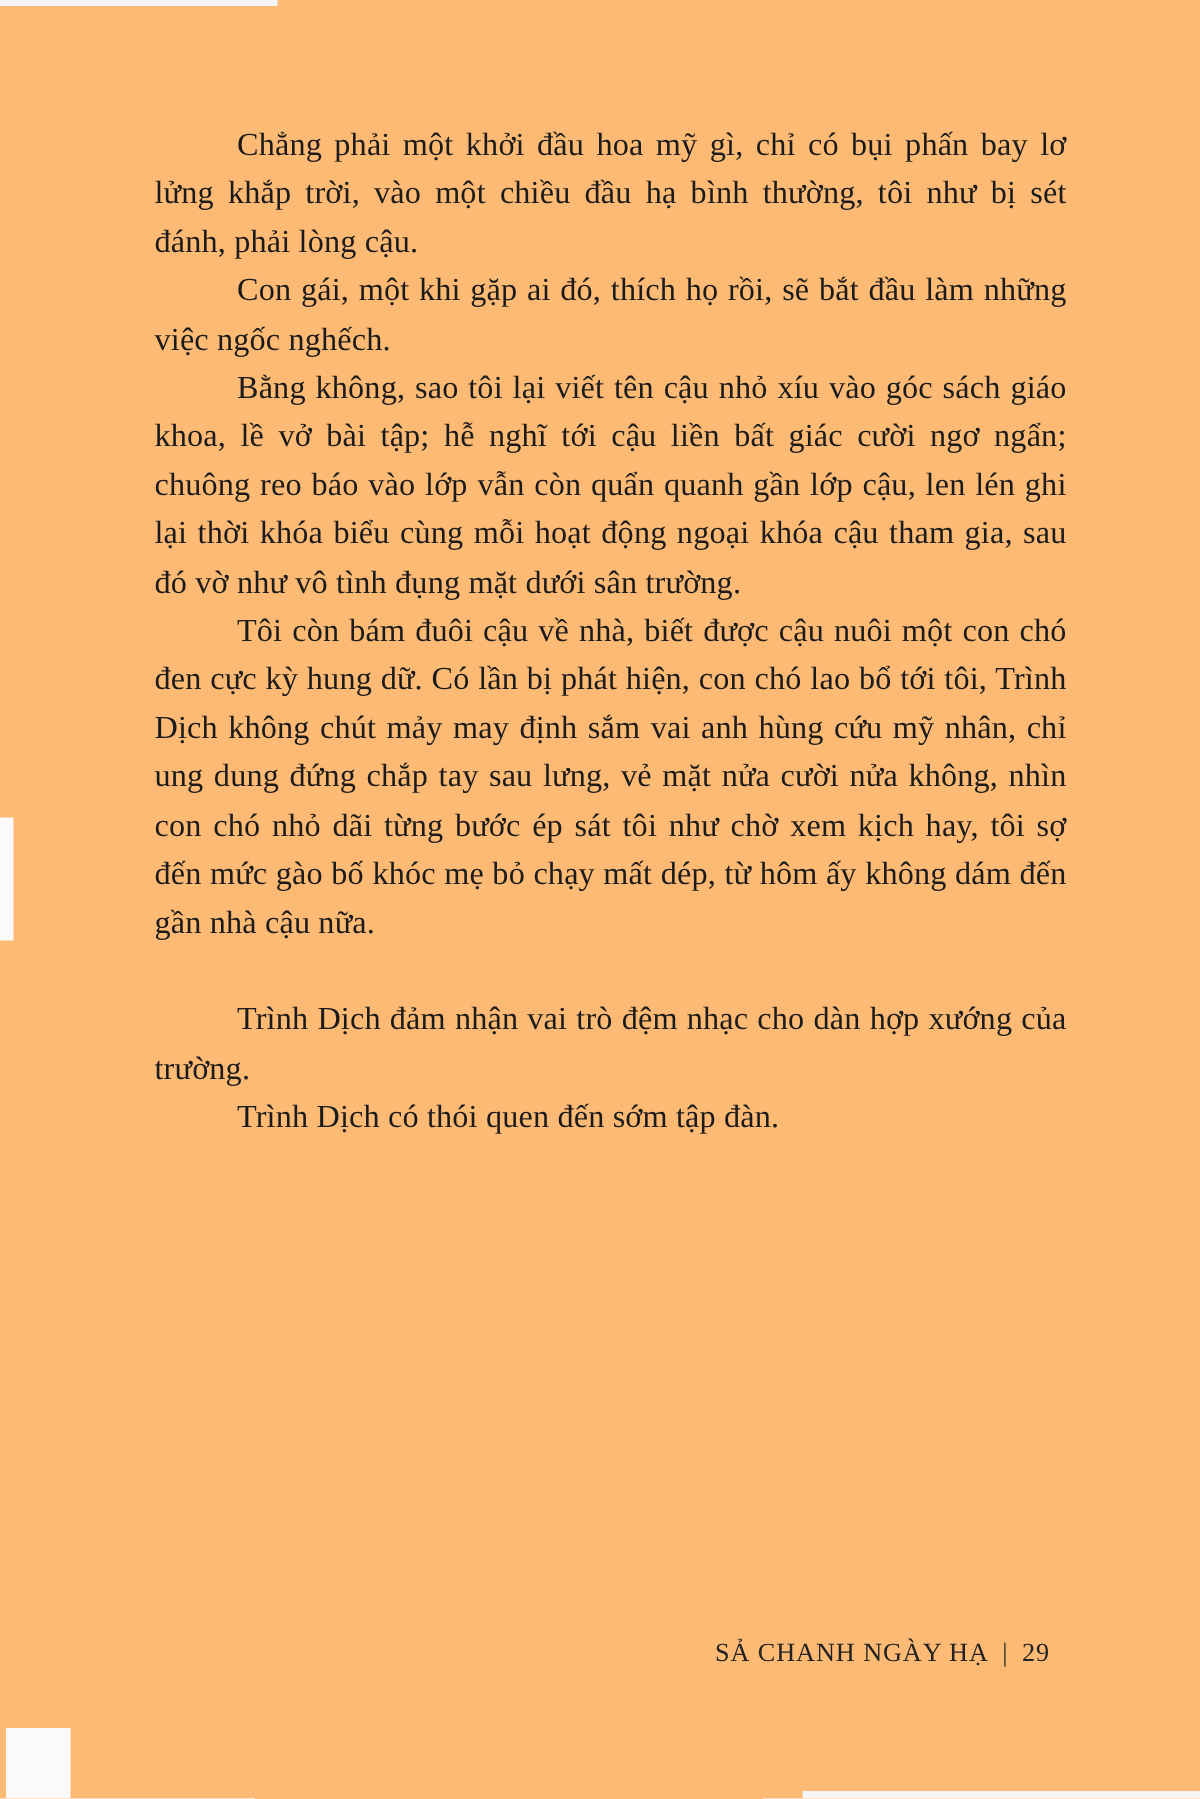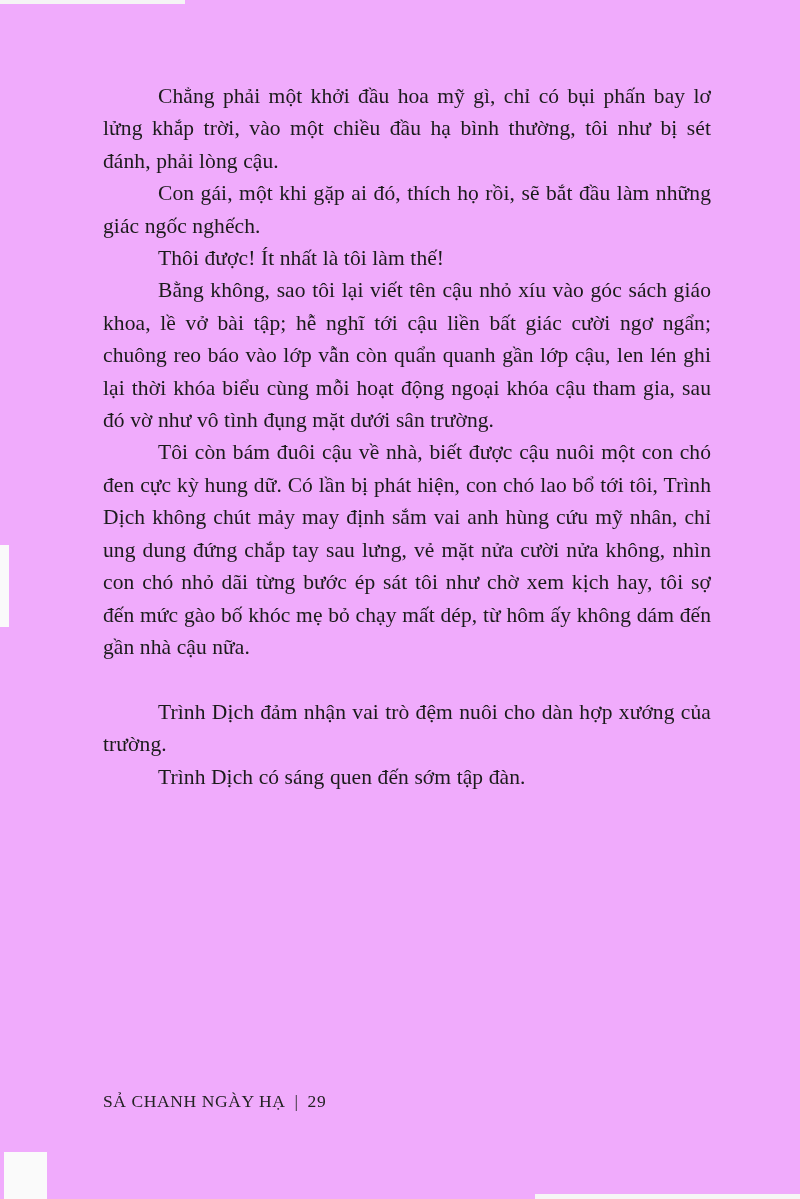--- a/index.html
+++ b/index.html
@@ -4,21 +4,21 @@
 <style>
   html, body {
     margin: 0;
     padding: 0;
     background: #ffffff;
   }
   .page {
     position: relative;
     width: 800px;
     height: 1199px;
-    background: #f0abfc;
+    background: #fdba74;
     overflow: hidden;
     font-family: "Liberation Serif", "DejaVu Serif", serif;
     color: #1b1b1b;
   }
   
   .artifact { position: absolute; pointer-events: none; }
   .artifact.top-strip    { left: 0;   top: 0;      width: 185px; height: 4px;  background: #f5f5f5; }
   .artifact.left-notch   { left: 0;   top: 545px;  width: 9px;   height: 82px; background: #fafafa; }
   .artifact.bottom-left  { left: 4px; top: 1152px; width: 43px;  height: 47px; background: #fafafa; }
   .artifact.bottom-right { right: 0;  top: 1194px; width: 265px; height: 5px;  background: #f6f6f6; }
@@ -39,21 +39,21 @@
   }
   .text-block p.section-start {
     margin-top: 32.4px;
   }
 
   .footer {
     position: absolute;
     top: 1091px;
     left: 103px;
     width: 597px;
-    text-align: left;
+    text-align: right;
     font-size: 17.5px;
     letter-spacing: 0.6px;
     color: #222222;
     white-space: nowrap;
   }
   .footer .sep {
     padding: 0 9px;
     color: #2a2a2a;
   }
 </style>
@@ -62,25 +62,24 @@
 
 <div class="page">
 
   <div class="artifact top-strip"></div>
   <div class="artifact left-notch"></div>
   <div class="artifact bottom-left"></div>
   <div class="artifact bottom-right"></div>
 
   <div class="text-block">
     <p>Chẳng phải một khởi đầu hoa mỹ gì, chỉ có bụi phấn bay lơ lửng khắp trời, vào một chiều đầu hạ bình thường, tôi như bị sét đánh, phải lòng cậu.</p>
-    <p>Con gái, một khi gặp ai đó, thích họ rồi, sẽ bắt đầu làm những giác ngốc nghếch.</p>
-    <p>Thôi được! Ít nhất là tôi làm thế!</p>
+    <p>Con gái, một khi gặp ai đó, thích họ rồi, sẽ bắt đầu làm những việc ngốc nghếch.</p>
     <p>Bằng không, sao tôi lại viết tên cậu nhỏ xíu vào góc sách giáo khoa, lề vở bài tập; hễ nghĩ tới cậu liền bất giác cười ngơ ngẩn; chuông reo báo vào lớp vẫn còn quẩn quanh gần lớp cậu, len lén ghi lại thời khóa biểu cùng mỗi hoạt động ngoại khóa cậu tham gia, sau đó vờ như vô tình đụng mặt dưới sân trường.</p>
     <p>Tôi còn bám đuôi cậu về nhà, biết được cậu nuôi một con chó đen cực kỳ hung dữ. Có lần bị phát hiện, con chó lao bổ tới tôi, Trình Dịch không chút mảy may định sắm vai anh hùng cứu mỹ nhân, chỉ ung dung đứng chắp tay sau lưng, vẻ mặt nửa cười nửa không, nhìn con chó nhỏ dãi từng bước ép sát tôi như chờ xem kịch hay, tôi sợ đến mức gào bố khóc mẹ bỏ chạy mất dép, từ hôm ấy không dám đến gần nhà cậu nữa.</p>
-    <p class="section-start">Trình Dịch đảm nhận vai trò đệm nuôi cho dàn hợp xướng của trường.</p>
-    <p>Trình Dịch có sáng quen đến sớm tập đàn.</p>
+    <p class="section-start">Trình Dịch đảm nhận vai trò đệm nhạc cho dàn hợp xướng của trường.</p>
+    <p>Trình Dịch có thói quen đến sớm tập đàn.</p>
   </div>
 
   <div class="footer">
     <span>SẢ CHANH NGÀY HẠ</span><span class="sep">|</span><span>29</span>
   </div>
 
 </div>
 
 </body></html>

